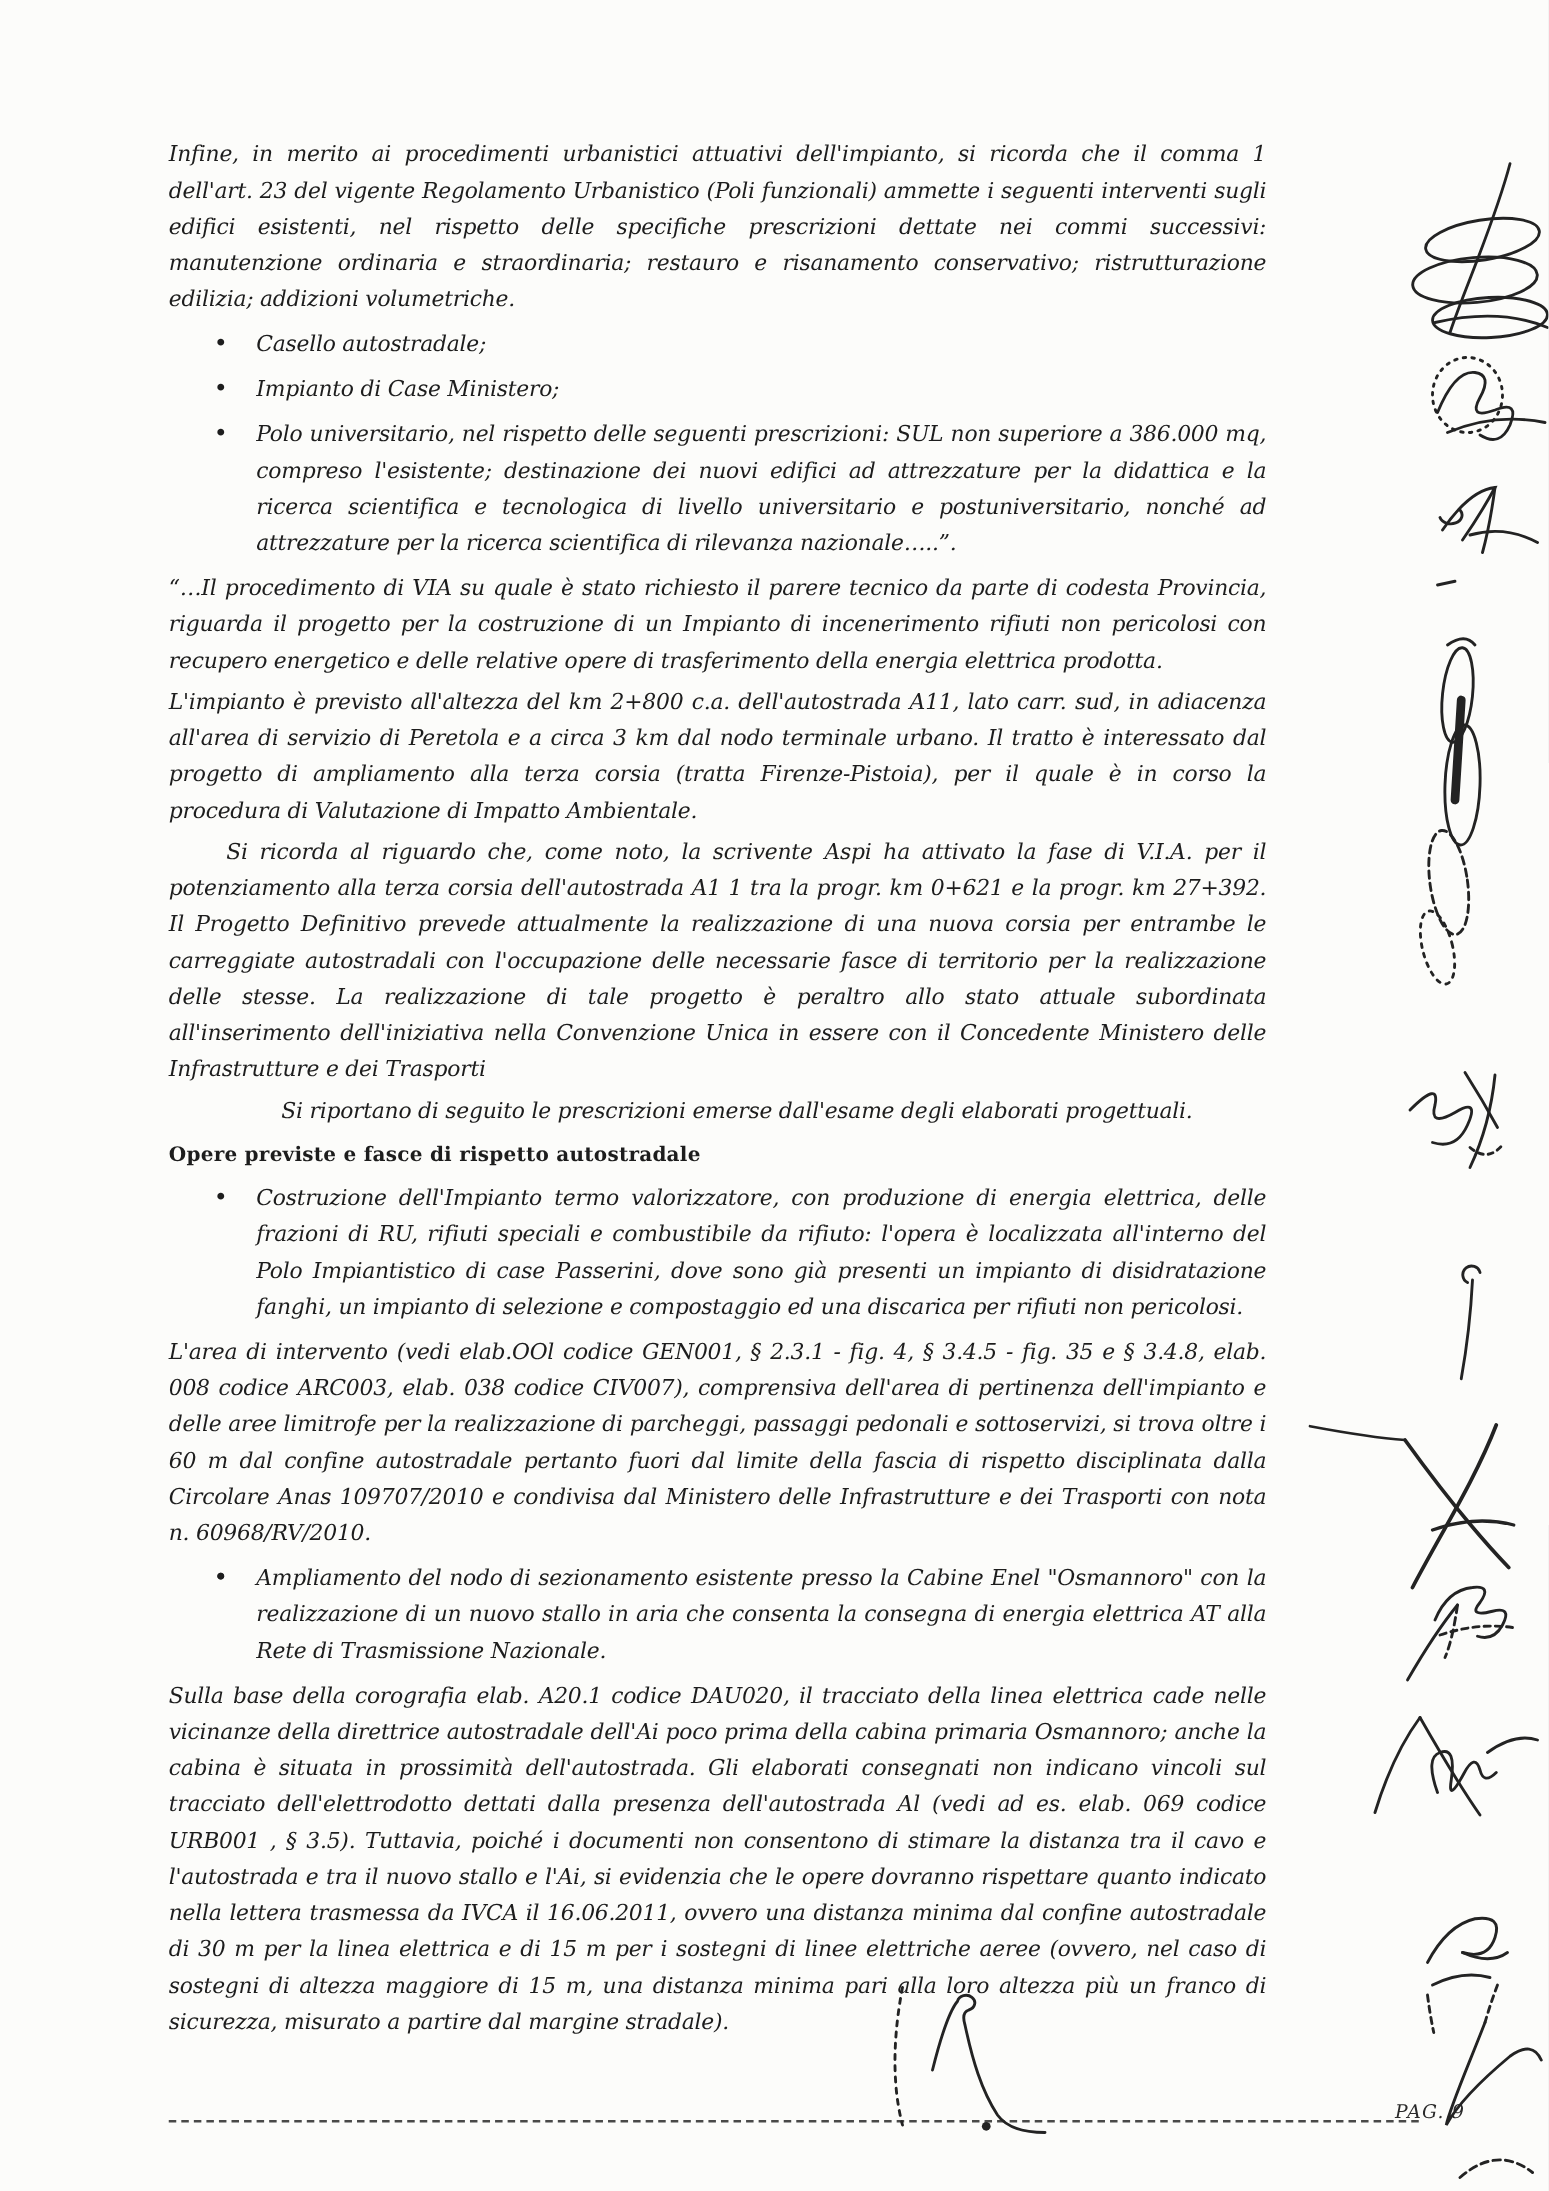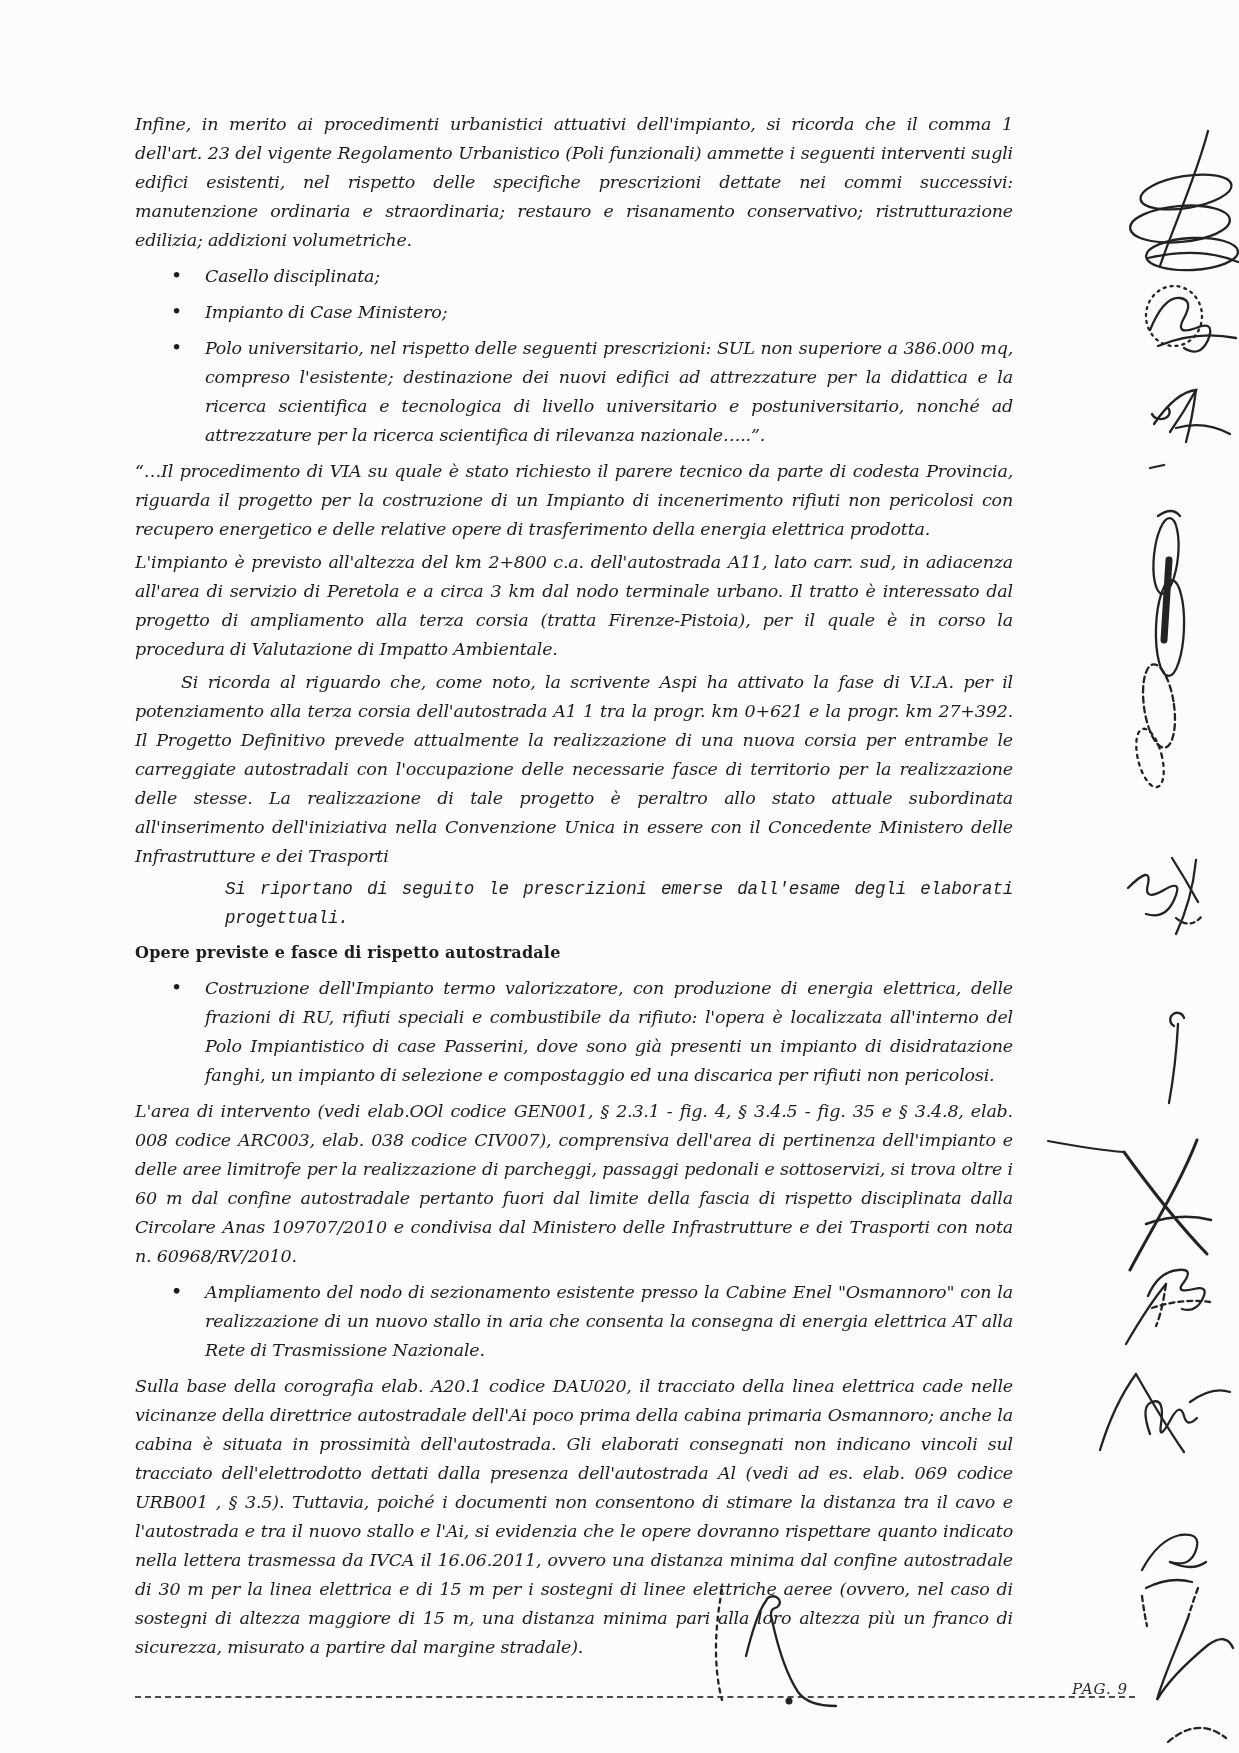--- a/index.html
+++ b/index.html
@@ -22,40 +22,40 @@
   .bullet{position:relative;padding-left:70px;margin:7px 0;text-align:justify;}
   .bullet .dot{position:absolute;left:36px;top:-1px;font-style:normal;font-size:19px;}
   .org{margin:24px 0 6px 0;text-align:justify;line-height:31px;font-style:normal;}
   .org-bullet{font-size:24px;font-weight:bold;margin-right:14px;}
   .org-title{
     font-size:26px;font-weight:bold;
     text-decoration:underline;text-decoration-thickness:2px;text-underline-offset:4px;
     letter-spacing:0.2px;word-spacing:4px;
   }
   .org-tail{font-size:19px;letter-spacing:0;word-spacing:6px;}
-  .center-line{margin:2px 0 4px 0;padding-left:90px;font-family:Liberation Mono, monospace;}
+  .center-line{margin:2px 0 4px 0;padding-left:90px;}
   .subhead{margin:5px 0 7px 0;font-size:16px;font-weight:bold;font-style:normal;letter-spacing:0.2px;}
   .footer-line{
     position:absolute;left:135px;top:1696px;width:1000px;height:0;
     border-top:2px dashed #2a2a2a;opacity:0.85;
   }
   .page-num{
-    position:absolute;left:1072px;top:1680px;
+    position:absolute;left:1116px;top:1680px;
     font-style:italic;font-size:15px;color:#2a2a2a;letter-spacing:1px;
   }
   .ink{position:absolute;left:0;top:0;pointer-events:none;}
 </style>
 </head>
 <body>
 
 <div class="page">
 
   <div class="content" id="doc-body">
       <p class="para it">Infine, in merito ai procedimenti urbanistici attuativi dell'impianto, si ricorda che il comma 1 dell'art. 23 del vigente Regolamento Urbanistico (Poli funzionali) ammette i seguenti interventi sugli edifici esistenti, nel rispetto delle specifiche prescrizioni dettate nei commi successivi: manutenzione ordinaria e straordinaria; restauro e risanamento conservativo; ristrutturazione edilizia; addizioni volumetriche.</p>
-      <div class="bullet it"><span class="dot">•</span><span class="txt">Casello disciplinata;</span></div>
+      <div class="bullet it"><span class="dot">•</span><span class="txt">Casello autostradale;</span></div>
       <div class="bullet it"><span class="dot">•</span><span class="txt">Impianto di Case Ministero;</span></div>
       <div class="bullet it"><span class="dot">•</span><span class="txt">Polo universitario, nel rispetto delle seguenti prescrizioni: SUL non superiore a 386.000 mq, compreso l'esistente; destinazione dei nuovi edifici ad attrezzature per la didattica e la ricerca scientifica e tecnologica di livello universitario e postuniversitario, nonché ad attrezzature per la ricerca scientifica di rilevanza nazionale…..”.</span></div>
       <p class="para it">“…Il procedimento di VIA su quale è stato richiesto il parere tecnico da parte di codesta Provincia, riguarda il progetto per la costruzione di un Impianto di incenerimento rifiuti non pericolosi con recupero energetico e delle relative opere di trasferimento della energia elettrica prodotta.</p>
       <p class="para it">L'impianto è previsto all'altezza del km 2+800 c.a. dell'autostrada A11, lato carr. sud, in adiacenza all'area di servizio di Peretola e a circa 3 km dal nodo terminale urbano. Il tratto è interessato dal progetto di ampliamento alla terza corsia (tratta Firenze-Pistoia), per il quale è in corso la procedura di Valutazione di Impatto Ambientale.</p>
       <p class="para it indent">Si ricorda al riguardo che, come noto, la scrivente Aspi ha attivato la fase di V.I.A. per il potenziamento alla terza corsia dell'autostrada A1 1 tra la progr. km 0+621 e la progr. km 27+392. Il Progetto Definitivo prevede attualmente la realizzazione di una nuova corsia per entrambe le carreggiate autostradali con l'occupazione delle necessarie fasce di territorio per la realizzazione delle stesse. La realizzazione di tale progetto è peraltro allo stato attuale subordinata all'inserimento dell'iniziativa nella Convenzione Unica in essere con il Concedente Ministero delle Infrastrutture e dei Trasporti</p>
       <p class="para center-line it">Si riportano di seguito le prescrizioni emerse dall'esame degli elaborati progettuali.</p>
       <h3 class="subhead">Opere previste e fasce di rispetto autostradale</h3>
       <div class="bullet it"><span class="dot">•</span><span class="txt">Costruzione dell'Impianto termo valorizzatore, con produzione di energia elettrica, delle frazioni di RU, rifiuti speciali e combustibile da rifiuto: l'opera è localizzata all'interno del Polo Impiantistico di case Passerini, dove sono già presenti un impianto di disidratazione fanghi, un impianto di selezione e compostaggio ed una discarica per rifiuti non pericolosi.</span></div>
       <p class="para it">L'area di intervento (vedi elab.OOl codice GEN001, § 2.3.1 - fig. 4, § 3.4.5 - fig. 35 e § 3.4.8, elab. 008 codice ARC003, elab. 038 codice CIV007), comprensiva dell'area di pertinenza dell'impianto e delle aree limitrofe per la realizzazione di parcheggi, passaggi pedonali e sottoservizi, si trova oltre i 60 m dal confine autostradale pertanto fuori dal limite della fascia di rispetto disciplinata dalla Circolare Anas 109707/2010 e condivisa dal Ministero delle Infrastrutture e dei Trasporti con nota n. 60968/RV/2010.</p>
       <div class="bullet it"><span class="dot">•</span></div>

